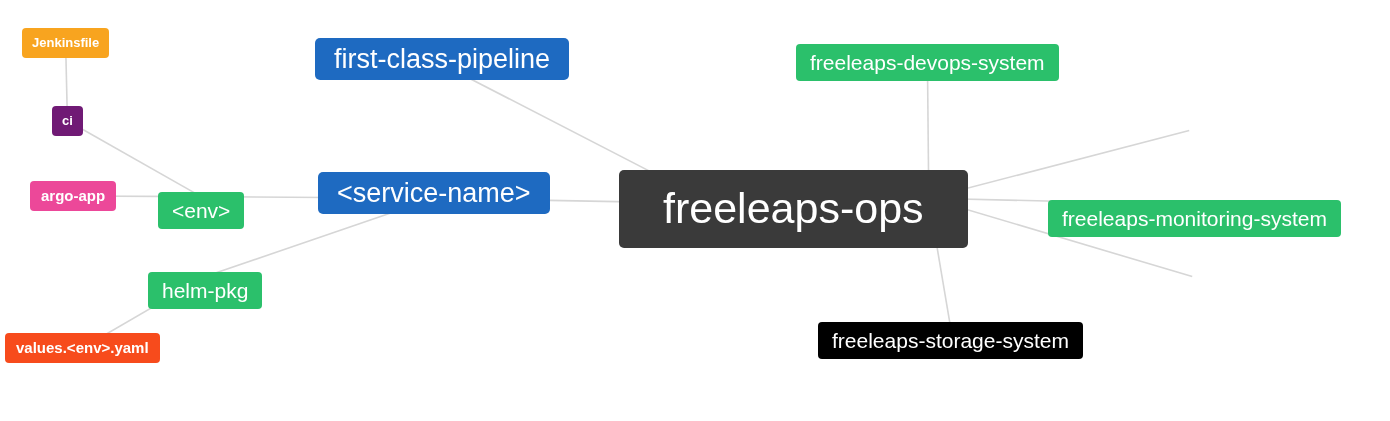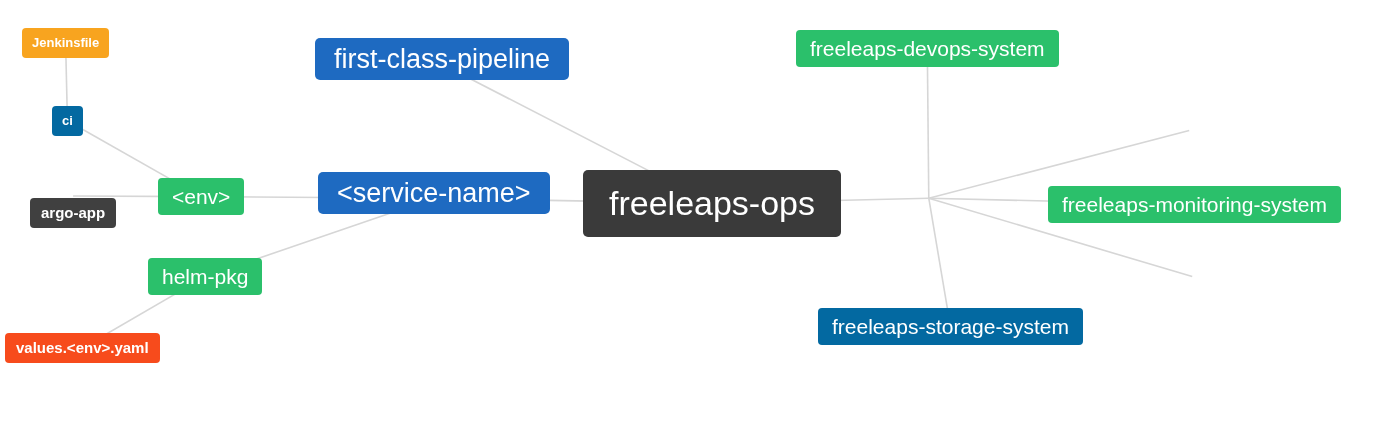--- a/index.html
+++ b/index.html
@@ -28,23 +28,23 @@
     position: absolute;
     z-index: 2;
     color: #ffffff;
     border-radius: 4px;
     white-space: nowrap;
     display: inline-block;
     text-align: center;
     line-height: 1.2;
     cursor: default;
   }
-  .size-xl { font-size: 34px; padding: 13px 26px; border-radius: 5px; }
+  .size-xl { font-size: 43px; padding: 13px 44px; border-radius: 5px; margin-left: 36px; }
   .size-lg { font-size: 27px; padding: 5px 19px; border-radius: 5px; }
-  .size-md { font-size: 21px; padding: 6px 14px; }
+  .size-md { font-size: 21px; padding: 6px 14px; margin-top: 14px; }
   .size-sm { font-size: 15px; padding: 6px 11px; font-weight: 700; }
   .size-xs { font-size: 13px; padding: 7px 10px; font-weight: 700; }
 </style>
 </head>
 <body>
 
 <div id="canvas">
 
   <svg id="edge-layer">
       <line x1="65.6015625" y1="42.796875" x2="67.421875" y2="120.796875" stroke="#d6d6d6" stroke-width="1.6"></line>
@@ -58,38 +58,38 @@
       <line x1="712.0078125" y1="203.3984375" x2="928.7734375" y2="198.1953125" stroke="#d6d6d6" stroke-width="1.6"></line>
       <line x1="928.7734375" y1="198.1953125" x2="927.3046875" y2="48.59375" stroke="#d6d6d6" stroke-width="1.6"></line>
       <line x1="928.7734375" y1="198.1953125" x2="1189.2109375" y2="130.59375" stroke="#d6d6d6" stroke-width="1.6"></line>
       <line x1="928.7734375" y1="198.1953125" x2="1194.46875" y2="204.59375" stroke="#d6d6d6" stroke-width="1.6"></line>
       <line x1="928.7734375" y1="198.1953125" x2="1192.2109375" y2="276.59375" stroke="#d6d6d6" stroke-width="1.6"></line>
       <line x1="928.7734375" y1="198.1953125" x2="950.46875" y2="326.59375" stroke="#d6d6d6" stroke-width="1.6"></line>
     </svg>
 
   <div class="node size-xs" style="left: 22px; top: 28px; background-color: rgb(248, 164, 31);">Jenkinsfile</div>
 
-  <div class="node size-xs" style="left: 52px; top: 106px; background-color: #0369a1;">ci</div>
+  <div class="node size-xs" style="left: 52px; top: 106px; background-color: #701a75;">ci</div>
 
-  <div class="node size-sm" style="left: 30px; top: 181px; background-color: #404040; margin-top: 17px;">argo-app</div>
+  <div class="node size-sm" style="left: 30px; top: 181px; background-color: #ec4899;">argo-app</div>
 
   <div class="node size-md" style="left: 158px; top: 178px; background-color: rgb(43, 192, 107);">&lt;env&gt;</div>
 
   <div class="node size-lg" style="left: 315px; top: 38px; background-color: rgb(30, 106, 193);">first-class-pipeline</div>
 
   <div class="node size-lg" style="left: 318px; top: 172px; background-color: rgb(30, 106, 193);">&lt;service-name&gt;</div>
 
   <div class="node size-md" style="left: 148px; top: 258px; background-color: rgb(43, 192, 107);">helm-pkg</div>
 
   <div class="node size-sm" style="left: 5px; top: 333px; background-color: rgb(247, 75, 28);">values.&lt;env&gt;.yaml</div>
 
   <div class="node size-xl" style="left: 583px; top: 170px; background-color: rgb(58, 58, 58);">freeleaps-ops</div>
 
 
   <div class="node size-md" style="left: 796px; top: 30px; background-color: rgb(43, 192, 107);">freeleaps-devops-system</div>
 
 
   <div class="node size-md" style="left: 1048px; top: 186px; background-color: rgb(43, 192, 107);">freeleaps-monitoring-system</div>
 
 
-  <div class="node size-md" style="left: 818px; top: 308px; background-color: #0369a1;">freeleaps-storage-system</div>
+  <div class="node size-md" style="left: 818px; top: 308px; background-color: #000000;">freeleaps-storage-system</div>
 
 </div>
 
 </body></html>

